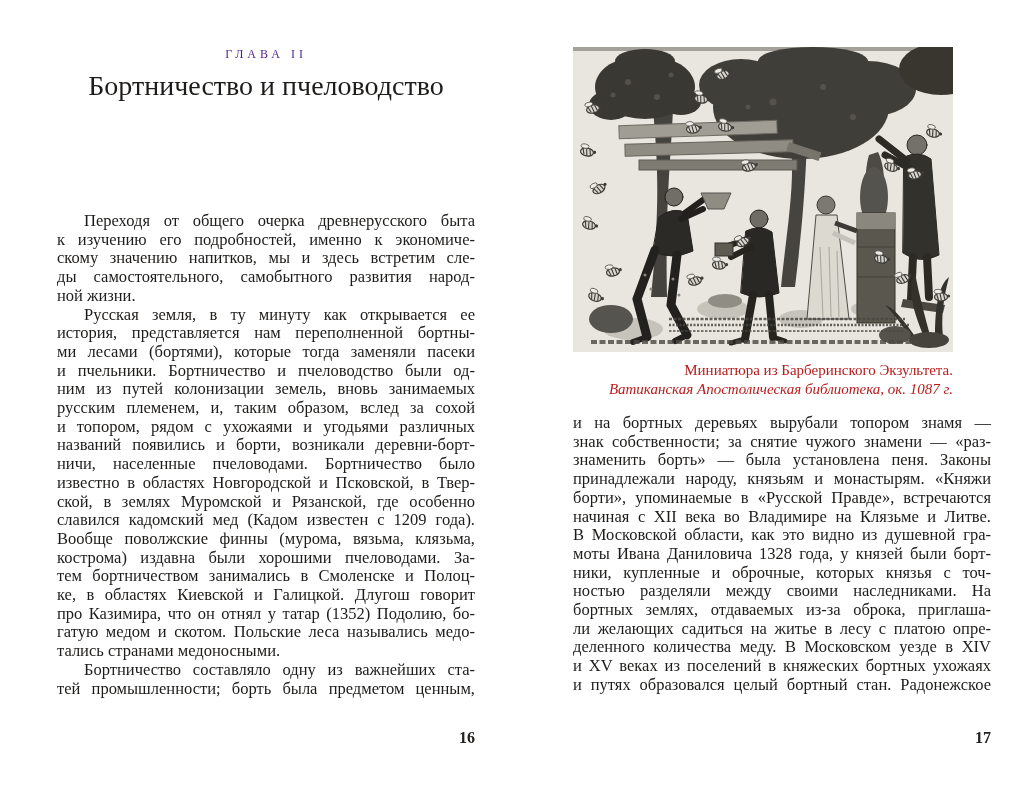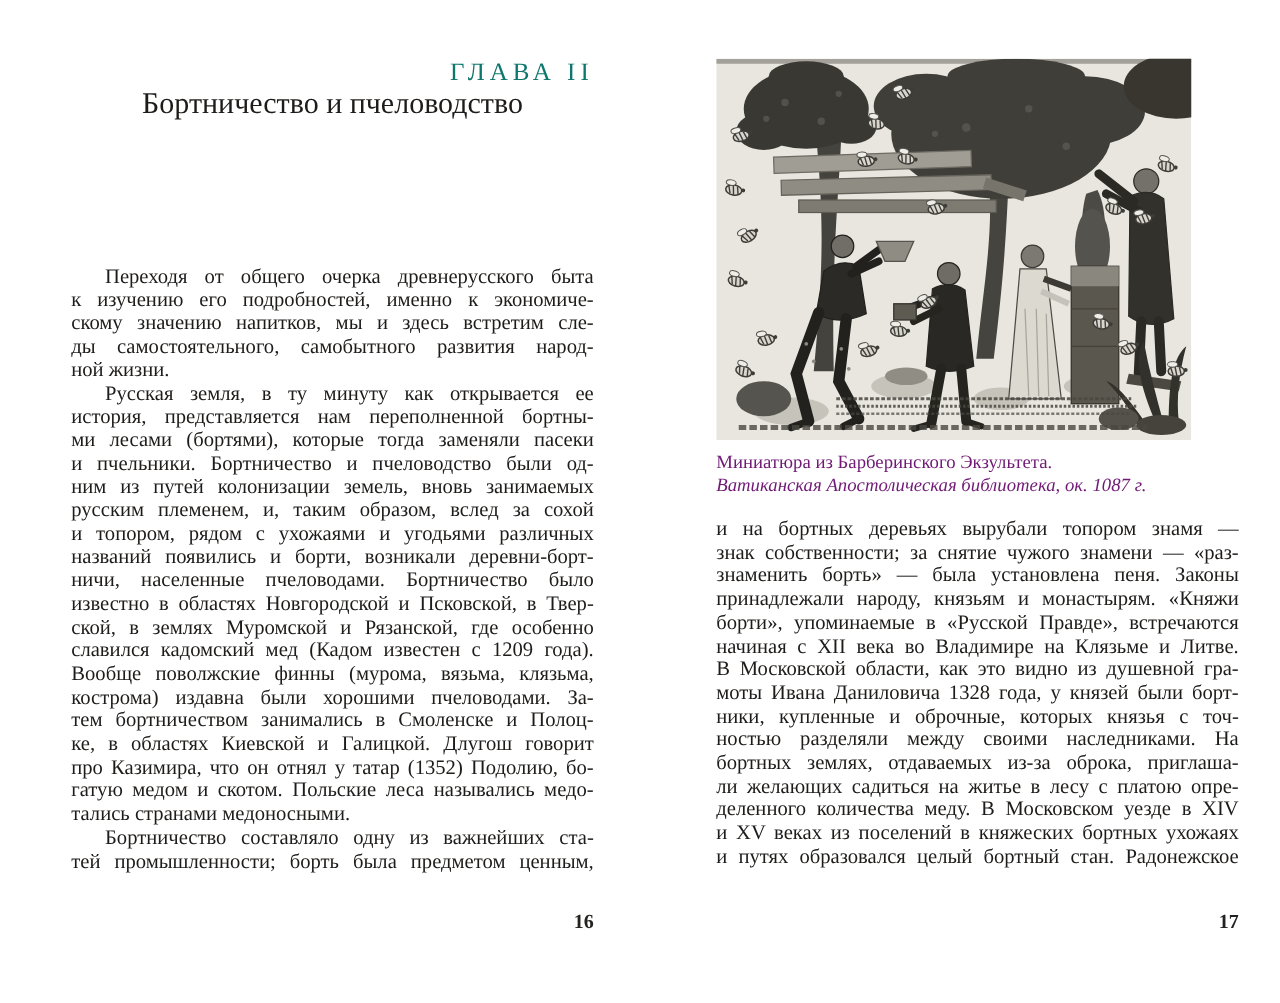--- a/index.html
+++ b/index.html
@@ -10,28 +10,28 @@
     font-family: "Liberation Serif", "DejaVu Serif", serif;
     color: #1e1c1a;
   }
   .spread { position: relative; width: 1024px; height: 802px; background: #ffffff; }
   .page { position: absolute; top: 0; height: 802px; width: 418px; }
   .page-left  { left: 57px; }
   .page-right { left: 573px; }
 
   .chapter-heading {
     position: absolute; top: 47px; left: 0; width: 100%;
-    text-align: right;
-    font-size: 20px; letter-spacing: 4px;
-    color: #0f766e;
+    text-align: center;
+    font-size: 12px; letter-spacing: 4px;
+    color: #4c1d95;
   }
   .chapter-title {
     position: absolute; top: 70px; left: 0; width: 100%;
     text-align: center;
-    font-size: 24px; font-weight: normal;
+    font-size: 28px; font-weight: normal;
     margin: 0; color: #1e1c1a;
   }
 
   .body-text {
     position: absolute; left: 0; width: 418px;
     font-size: 16.5px; line-height: 18.7px;
   }
   .page-left  .body-text { top: 212px; }
   .page-right .body-text { top: 414px; }
 
@@ -43,22 +43,22 @@
   .page-number {
     position: absolute; top: 729px; left: 0; width: 100%;
     text-align: right;
     font-size: 16px; font-weight: bold; color: #242220;
   }
 
   figure.miniature { position: absolute; top: 47px; left: 0; margin: 0; width: 380px; }
   figure.miniature svg { display: block; width: 380px; height: 305px; }
   figcaption {
     margin-top: 9px; width: 380px;
-    text-align: left;
-    font-size: 15px; line-height: 18.5px; color: #701a75; font-family: Liberation Serif, serif;
+    text-align: right;
+    font-size: 15px; line-height: 18.5px; color: #b91c1c; font-family: Liberation Serif, serif;
   }
   .caption-italic { font-style: italic; }
 </style>
 </head>
 <body>
 
 <div class="spread">
 
   <section class="page page-left">
     <div class="chapter-heading">ГЛАВА II</div>

